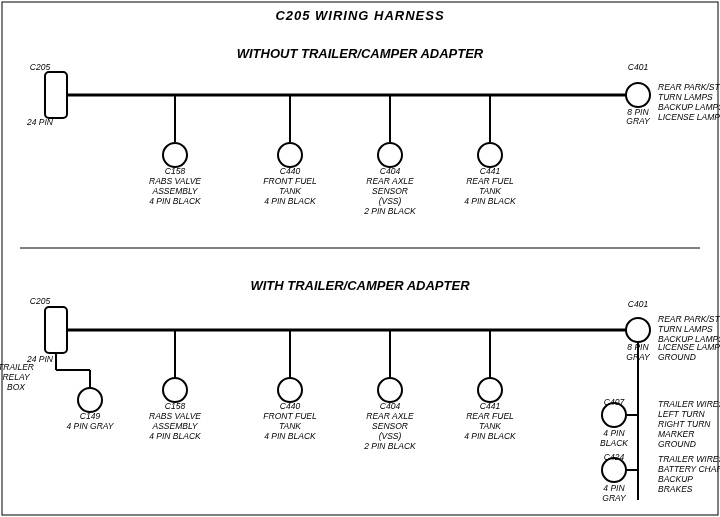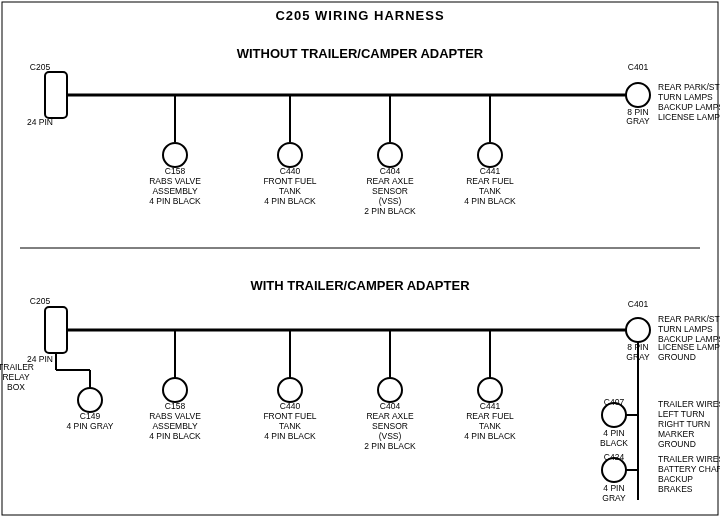--- a/index.html
+++ b/index.html
@@ -9,20 +9,21 @@
       background: #fff;
       font-family: Arial, sans-serif;
       font-size: 10px;
       overflow: hidden;
       position: relative;
     }
     .diagram {
       width: 720px;
       height: 447px;
       position: relative;
+      font-style: italic;
     }
     svg {
       position: absolute;
       top: 0;
       left: 0;
       width: 720px;
       height: 517px;
     }
     .title {
       position: absolute;

